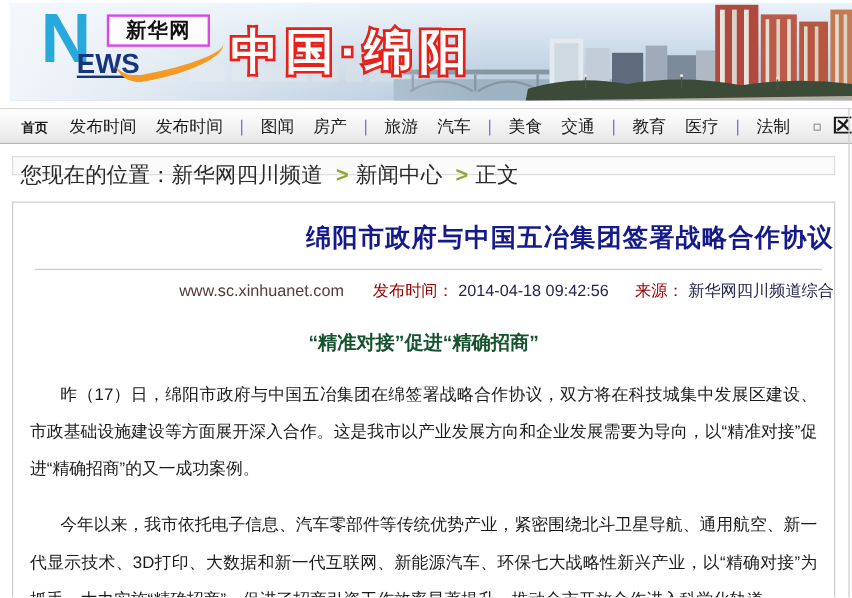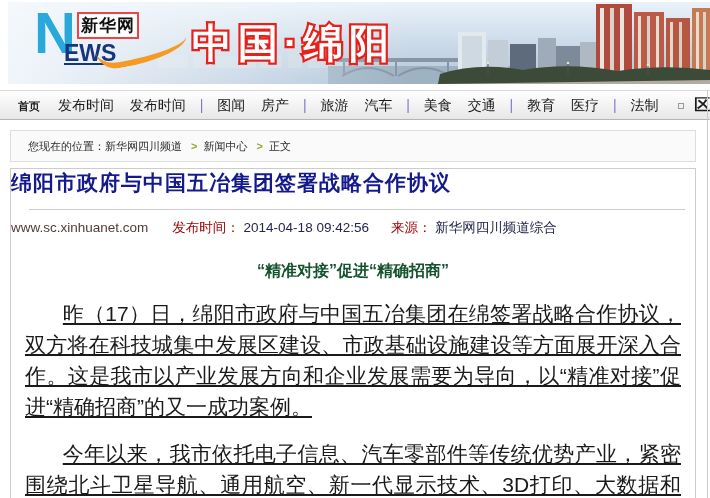--- a/index.html
+++ b/index.html
@@ -18,24 +18,24 @@
   .banner svg.cityscape { position: absolute; left: 0; top: 0; width: 100%; height: 100%; }
   .logo {
     position: absolute; left: 18px; top: 2px; width: 170px; height: 78px;
   }
   .logo-n {
     position: absolute; left: 8px; top: 0px;
     font-size: 58px; font-weight: bold; line-height: 1;
     color: #29a8dc;
   }
   .logo-brand {
-    position: absolute; left: 51px; top: 8px;
+    position: absolute; left: 63px; top: 8px;
     font-size: 17px; font-weight: bold; color: #111;
-    background: #fdfdfd; border: 2px solid #ef4444;
-    padding: 0 2px; letter-spacing: 1px;
+    background: #fdfdfd; border: 2px solid #d946ef;
+    padding: 0 14px; letter-spacing: 1px;
   }
   .logo-ews {
     position: absolute; left: 38px; top: 36px;
     font-size: 23px; font-weight: bold; color: #17357d; letter-spacing: 0px; text-decoration: underline;
   }
   .logo-swoosh {
     position: absolute; left: 70px; top: 34px; width: 92px; height: 26px;
     border-bottom: 6px solid #f59a23;
     border-radius: 0 0 100% 30% / 0 0 100% 100%;
     transform: rotate(-10deg);
@@ -55,60 +55,60 @@
   .navbar .nav-section { font-size: 16px; font-weight: bold; margin: 0 7px 0 4px; }
   .navbar .sep { color: #7a7acc; margin: 0 4px; }
   .bullet {
     display: inline-block; width: 6px; height: 6px;
     background: #f2f2f2; border: 1px solid #999; margin: 0 2px 1px 10px;
     vertical-align: middle;
   }
 
   
   .breadcrumb {
-    position: absolute; left: 10px; top: 130px; width: 686px; height: 32px;
+    position: absolute; left: 10px; top: 130px; width: 686px; height: 16px;
     background: #fafafa; border: 1px solid #dddddd;
-    line-height: 30px; font-size: 11px; color: #2b2b2b;
-    padding-left: 17px;
+    line-height: 30px; font-size: 18px; color: #2b2b2b;
+    padding-left: 6px;
   }
   .breadcrumb .crumb-link { cursor: pointer; }
   .breadcrumb .arrow { color: #8fa832; margin: 0 6px; font-weight: bold; }
 
   
   .article {
     position: absolute; left: 10px; top: 168px; width: 686px; height: 330px;
     background: #ffffff; border: 1px solid #cccccc; border-bottom: none;
     overflow: hidden;
   }
   .article-title {
-    text-align: left;
+    margin-top: 15px; text-align: right;
     font-size: 21px; font-weight: bold; color: #141a8c;
     letter-spacing: 1px;
     font-family: Liberation Serif, serif;
   }
   .title-rule {
     border: none; border-top: 1px solid #cccccc;
     margin: 12px 10px 0 18px;
   }
   .meta {
-    margin-top: 9px; text-align: left;
+    margin-top: 9px; text-align: right;
     font-size: 13.5px; color: #26264d;
   }
   .meta .meta-site { color: #553a3a; margin-right: 24px; cursor: pointer; }
   .meta .meta-label { color: #990000; }
   .meta .meta-value { color: #26264d; }
   .meta .meta-gap { display: inline-block; width: 22px; }
   .article-subtitle {
     margin-top: 24px; text-align: center;
     font-size: 16px; font-weight: bold; color: #14532d;
   }
   .body-para {
     margin: 16px 14px 0 14px;
-    font-size: 21px; line-height: 31px; color: #1a1a1a;
-    text-align: justify; text-indent: 1.8em; text-decoration: underline;
+    font-size: 14px; line-height: 31px; color: #1a1a1a;
+    text-align: justify; text-indent: 1.8em;
   }
   .right-edge-line {
     position: absolute; left: 707px; top: 90px; width: 1px; height: 408px;
     background: #cccccc;
   }
 </style>
 </head>
 <body>
 
 <div class="page">

